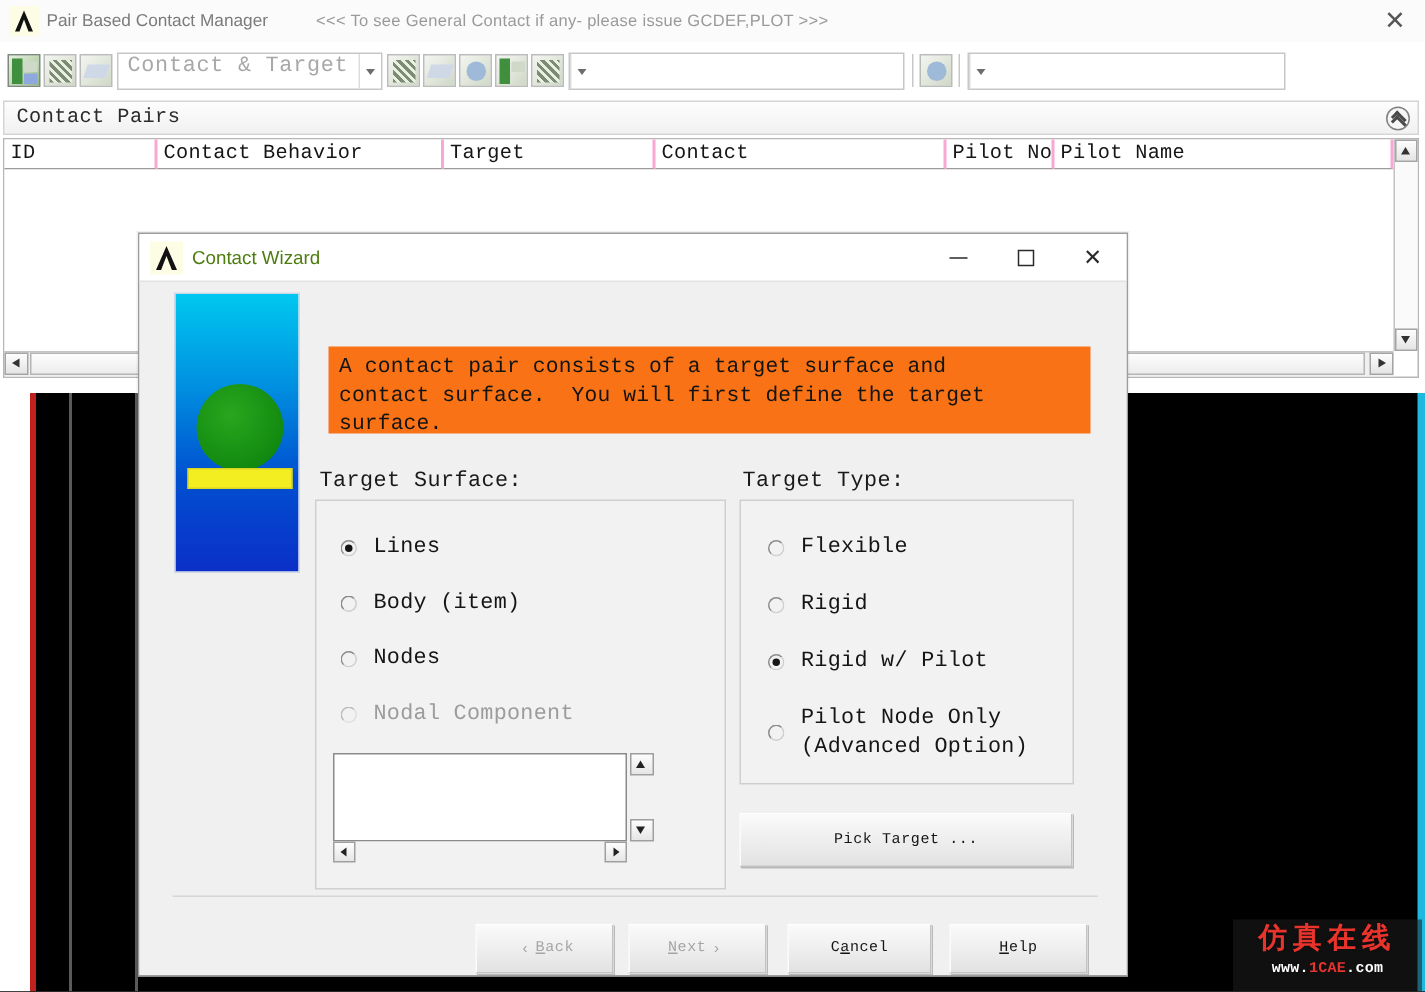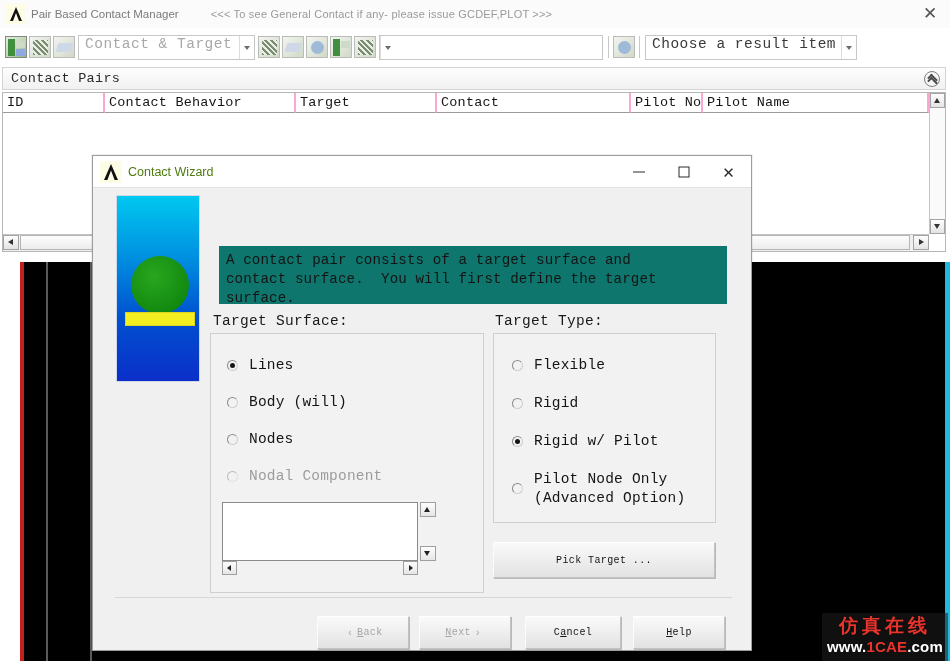--- a/index.html
+++ b/index.html
@@ -425,23 +425,23 @@
     left: 8px; top: 116px;
     width: 70px; height: 14px;
     background: #f2ee22;
     border: 1px solid #d9d520;
     box-sizing: border-box;
   }
 
   
   .info-box {
     position: absolute;
-    left: 126px; top: 58px;
+    left: 126px; top: 43px;
     width: 508px; height: 58px;
-    background: #0f766e;
+    background: #f97316;
     box-sizing: border-box;
     padding: 5px 6px 0 7px;
   }
   .info-box p {
     margin: 0;
     font-family: "Liberation Mono", monospace;
     font-size: 14.2px;
     line-height: 19px;
     color: #141414;
     white-space: pre-wrap;
@@ -629,22 +629,22 @@
   .wm-corner .cn {
     font-family: "DejaVu Sans", sans-serif;
     font-size: 19px;
     font-weight: bold;
     color: #e8342c;
     letter-spacing: 4px;
     line-height: 24px;
     text-shadow: 0 0 2px rgba(0,0,0,0.4);
   }
   .wm-corner .en {
-    font-family: Liberation Sans, sans-serif;
-    font-size: 15px;
+    font-family: Liberation Mono, monospace;
+    font-size: 10px;
     font-weight: bold;
     color: #ffffff;
     line-height: 19px;
     letter-spacing: 0.2px;
   }
   .wm-corner .en b { color: #e8342c; }
 </style>
 </head>
 <body>
 
@@ -703,21 +703,20 @@
         <div class="arrow"></div>
       </div>
 
       <div class="tb-sep"></div>
       <div class="tb-icon">
           <i class="b1"></i>
         </div>
       <div class="tb-sep"></div>
 
       <div class="tb-combo combo-result dark">
-        <div class="val">Choose a result item</div>
         <div class="arrow"></div>
       </div>
     </div>
 
     <div class="cp-bar">
       <div class="lbl">Contact Pairs</div>
       <div class="cp-collapse"></div>
     </div>
 
     <div class="grid">
@@ -791,21 +790,21 @@
       </div>
 
       <div class="grp-label label-target-surface">Target Surface:</div>
       <div class="groupbox gb-surface">
         <div class="radio-row" style="left:16px; top:22px;">
           <span class="radio checked"></span>
           <span class="rlabel">Lines</span>
         </div>
         <div class="radio-row" style="left:16px; top:59px;">
           <span class="radio"></span>
-          <span class="rlabel">Body (will)</span>
+          <span class="rlabel">Body (item)</span>
         </div>
         <div class="radio-row" style="left:16px; top:96px;">
           <span class="radio"></span>
           <span class="rlabel">Nodes</span>
         </div>
         <div class="radio-row" style="left:16px; top:133px;">
           <span class="radio dim"></span>
           <span class="rlabel disabled">Nodal Component</span>
         </div>
 

